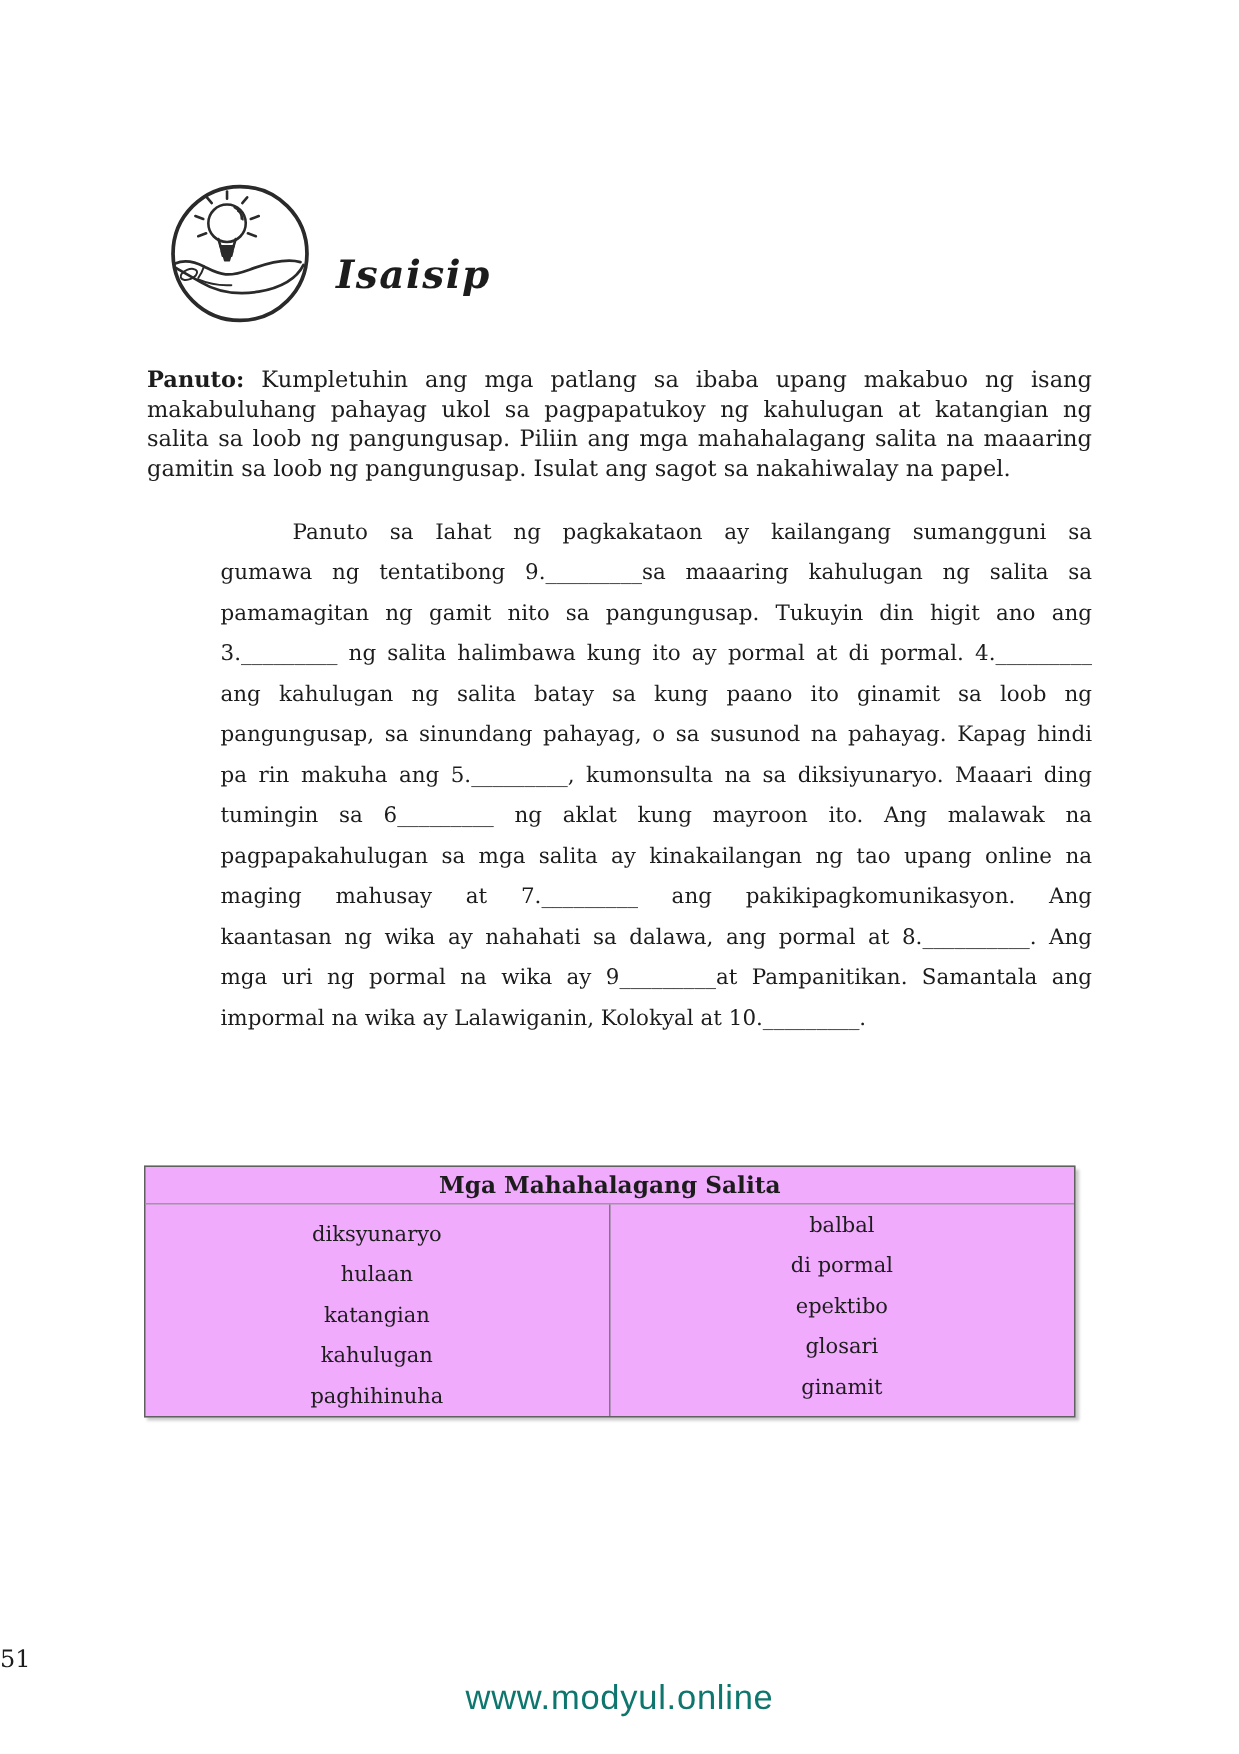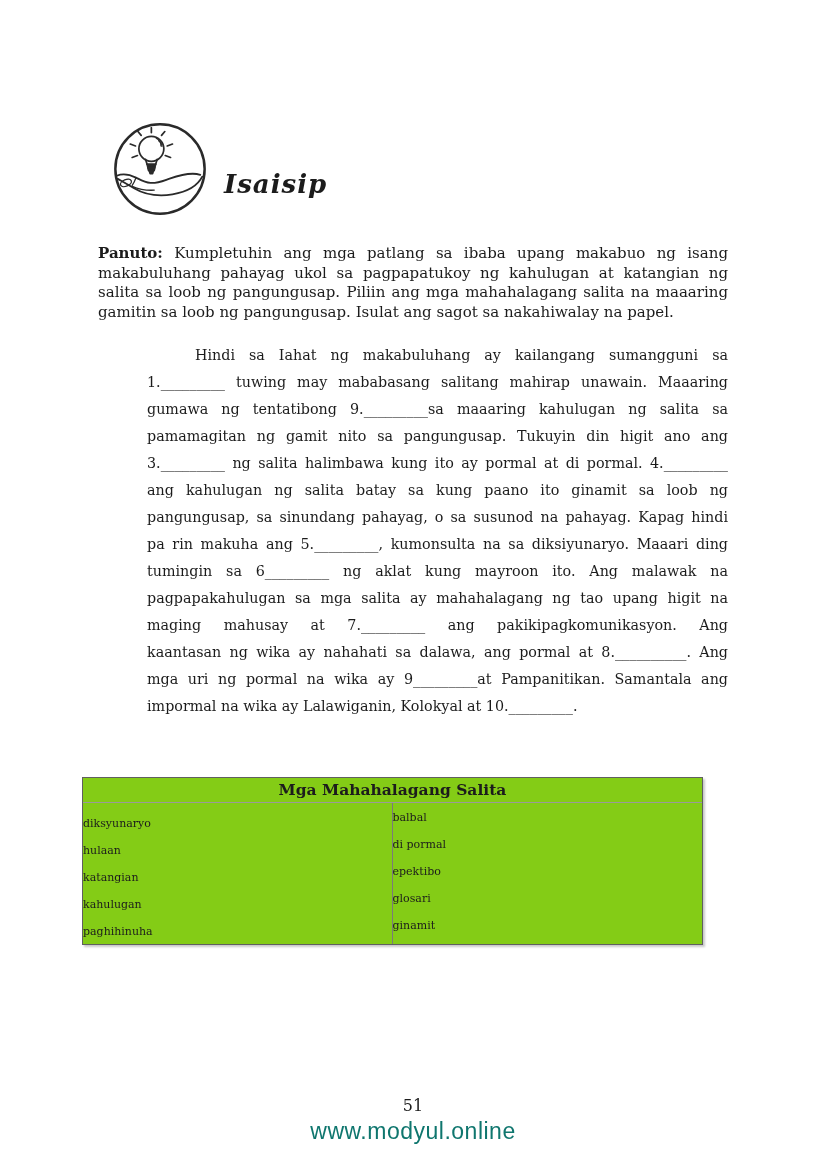--- a/index.html
+++ b/index.html
@@ -30,39 +30,39 @@
   
   .para{
     position:absolute;left:147px;top:342px;width:581px;
     font-size:14.3px;line-height:27px;
   }
   .para .ln{height:27px;overflow:hidden;text-align:justify;text-align-last:justify;}
   .para .ln.indent{text-indent:48px;}
   .para .ln.last{text-align-last:left;}
   
   .wordtable{
-    position:absolute;left:82px;top:777px;width:619px;
+    position:absolute;left:96px;top:777px;width:619px;
     border:1.5px solid #606060;
     box-shadow:2px 2px 2px #c9c9c9;
-    background:#84cc16;
+    background:#f0abfc;
   }
   .wordtable .thead{
     height:24px;line-height:24px;text-align:center;
     font-weight:bold;font-size:15.5px;
     border-bottom:1.5px solid #9a9a9a;
   }
   .wordtable .tbody{display:flex;height:141px;}
-  .wordtable .col{width:50%;box-sizing:border-box;font-size:11px;}
+  .wordtable .col{width:50%;box-sizing:border-box;text-align:center;font-size:14px;}
   .wordtable .col.left{border-right:1.5px solid #7a7a7a;padding-top:7px;}
   .wordtable .col.right{padding-top:1px;}
   .wordtable .cell{line-height:27px;height:27px;}
   
   .pagenum{
     position:absolute;left:0;top:1096px;width:100%;
-    text-align:center;font-size:16px;
+    text-align:left;font-size:16px;
   }
   .watermark{
     position:absolute;left:0;top:1118px;width:100%;
     text-align:center;font-size:23px;
     font-family:"Liberation Sans","DejaVu Sans",sans-serif;
     color:#0f766e;letter-spacing:0.5px;
   }
 </style>
 </head>
 <body>
@@ -109,30 +109,29 @@
   <div class="page-title">Isaisip</div>
 
   <div class="panuto">
     <div class="ln"><span class="lbl">Panuto:</span> <span>Kumpletuhin ang mga patlang sa ibaba upang makabuo ng isang</span></div>
     <div class="ln">makabuluhang pahayag ukol sa pagpapatukoy ng kahulugan at katangian ng isang</div>
     <div class="ln">salita sa loob ng pangungusap.  Piliin ang mga mahahalagang salita na maaaring</div>
     <div class="ln last">gamitin sa loob ng pangungusap.  Isulat ang sagot sa nakahiwalay na papel.</div>
   </div>
 
   <div class="para">
-    <div class="ln indent">Hindi sa Iahat ng makabuluhang ay kailangang sumangguni sa</div>
-    <div class="ln">1._________ tuwing may mababasang salitang mahirap unawain. Maaaring</div>
+    <div class="ln indent">Panuto sa Iahat ng pagkakataon ay kailangang sumangguni sa</div>
     <div class="ln">gumawa ng tentatibong 9._________sa maaaring kahulugan ng salita sa</div>
     <div class="ln">pamamagitan ng gamit nito sa pangungusap. Tukuyin din higit ano ang</div>
     <div class="ln">3._________ ng salita halimbawa kung ito ay pormal at di pormal. 4._________</div>
     <div class="ln">ang kahulugan ng salita batay sa kung paano ito ginamit sa loob ng</div>
     <div class="ln">pangungusap, sa sinundang pahayag, o sa susunod na pahayag. Kapag hindi</div>
     <div class="ln">pa rin makuha ang 5._________, kumonsulta na sa diksiyunaryo. Maaari ding</div>
     <div class="ln">tumingin sa 6_________ ng aklat kung mayroon ito. Ang malawak na</div>
-    <div class="ln">pagpapakahulugan sa mga salita ay mahahalagang ng tao upang higit na</div>
+    <div class="ln">pagpapakahulugan sa mga salita ay kinakailangan ng tao upang online na</div>
     <div class="ln">maging mahusay at 7._________ ang pakikipagkomunikasyon. Ang</div>
     <div class="ln">kaantasan ng wika ay nahahati sa dalawa, ang pormal at 8.__________. Ang</div>
     <div class="ln">mga uri ng pormal na wika ay 9_________at Pampanitikan. Samantala ang</div>
     <div class="ln last">impormal na wika ay Lalawiganin, Kolokyal at 10._________.</div>
   </div>
 
   <div class="wordtable">
     <div class="thead">Mga Mahahalagang Salita</div>
     <div class="tbody">
       <div class="col left">

